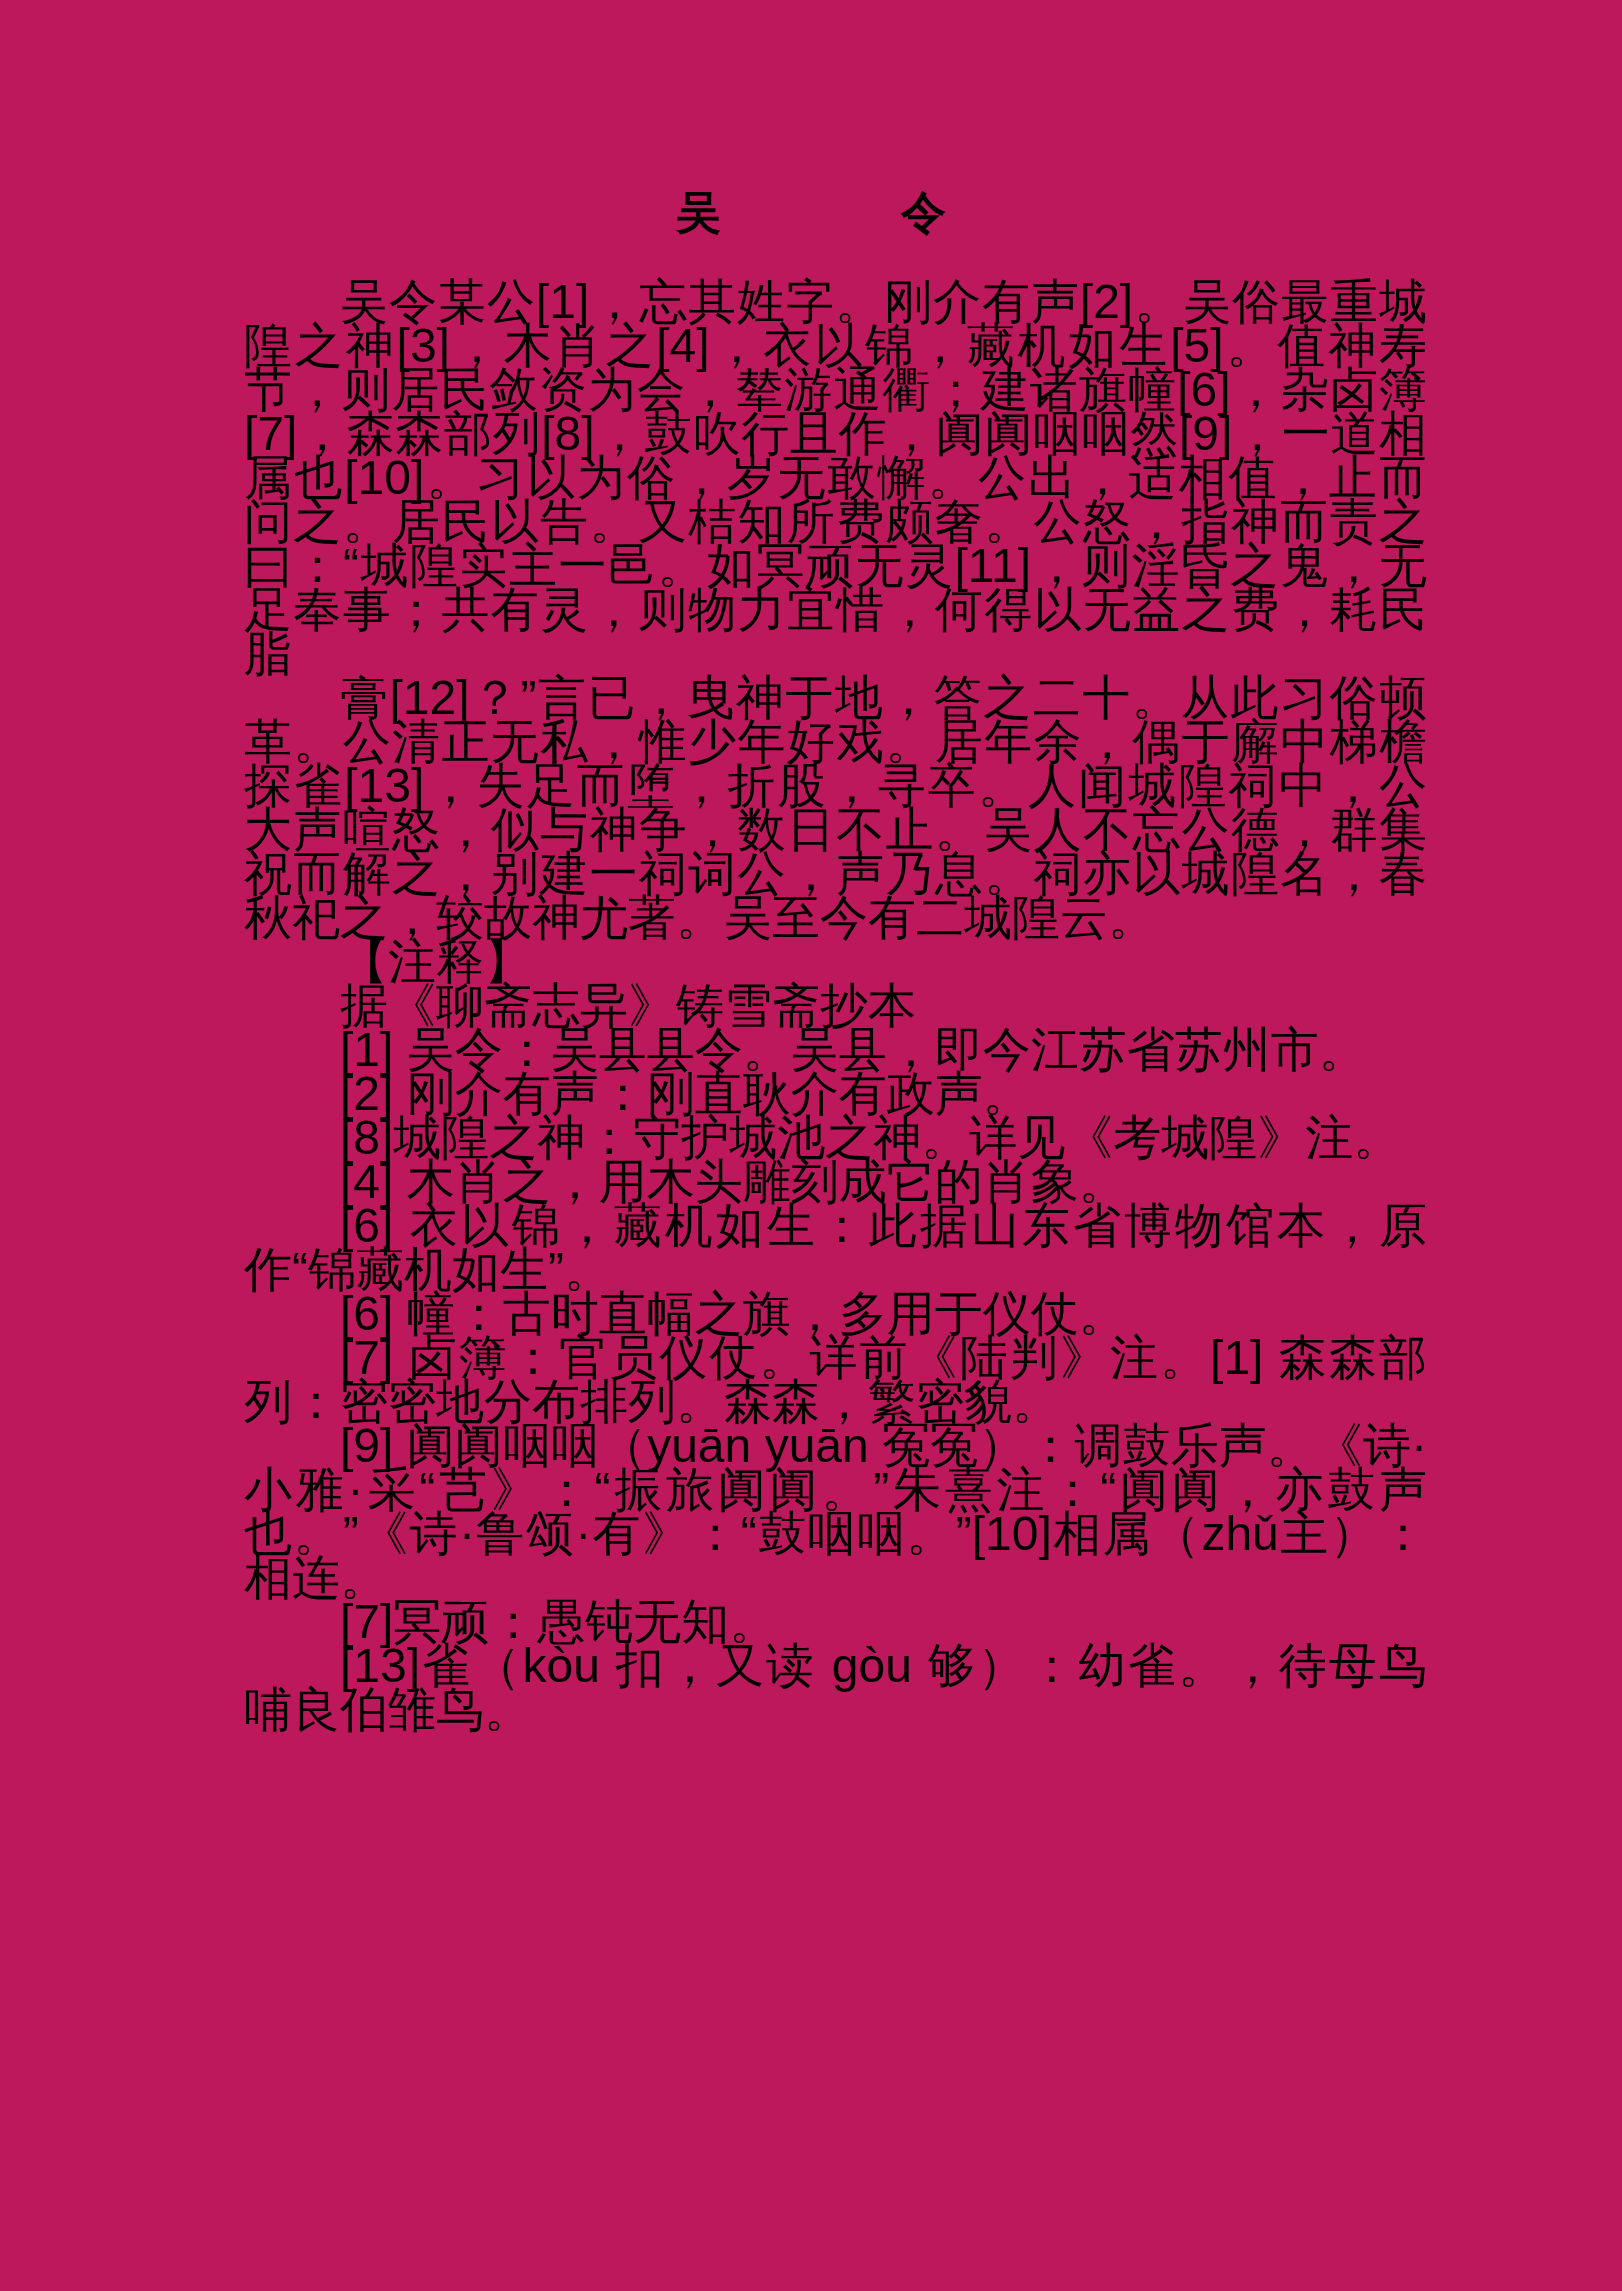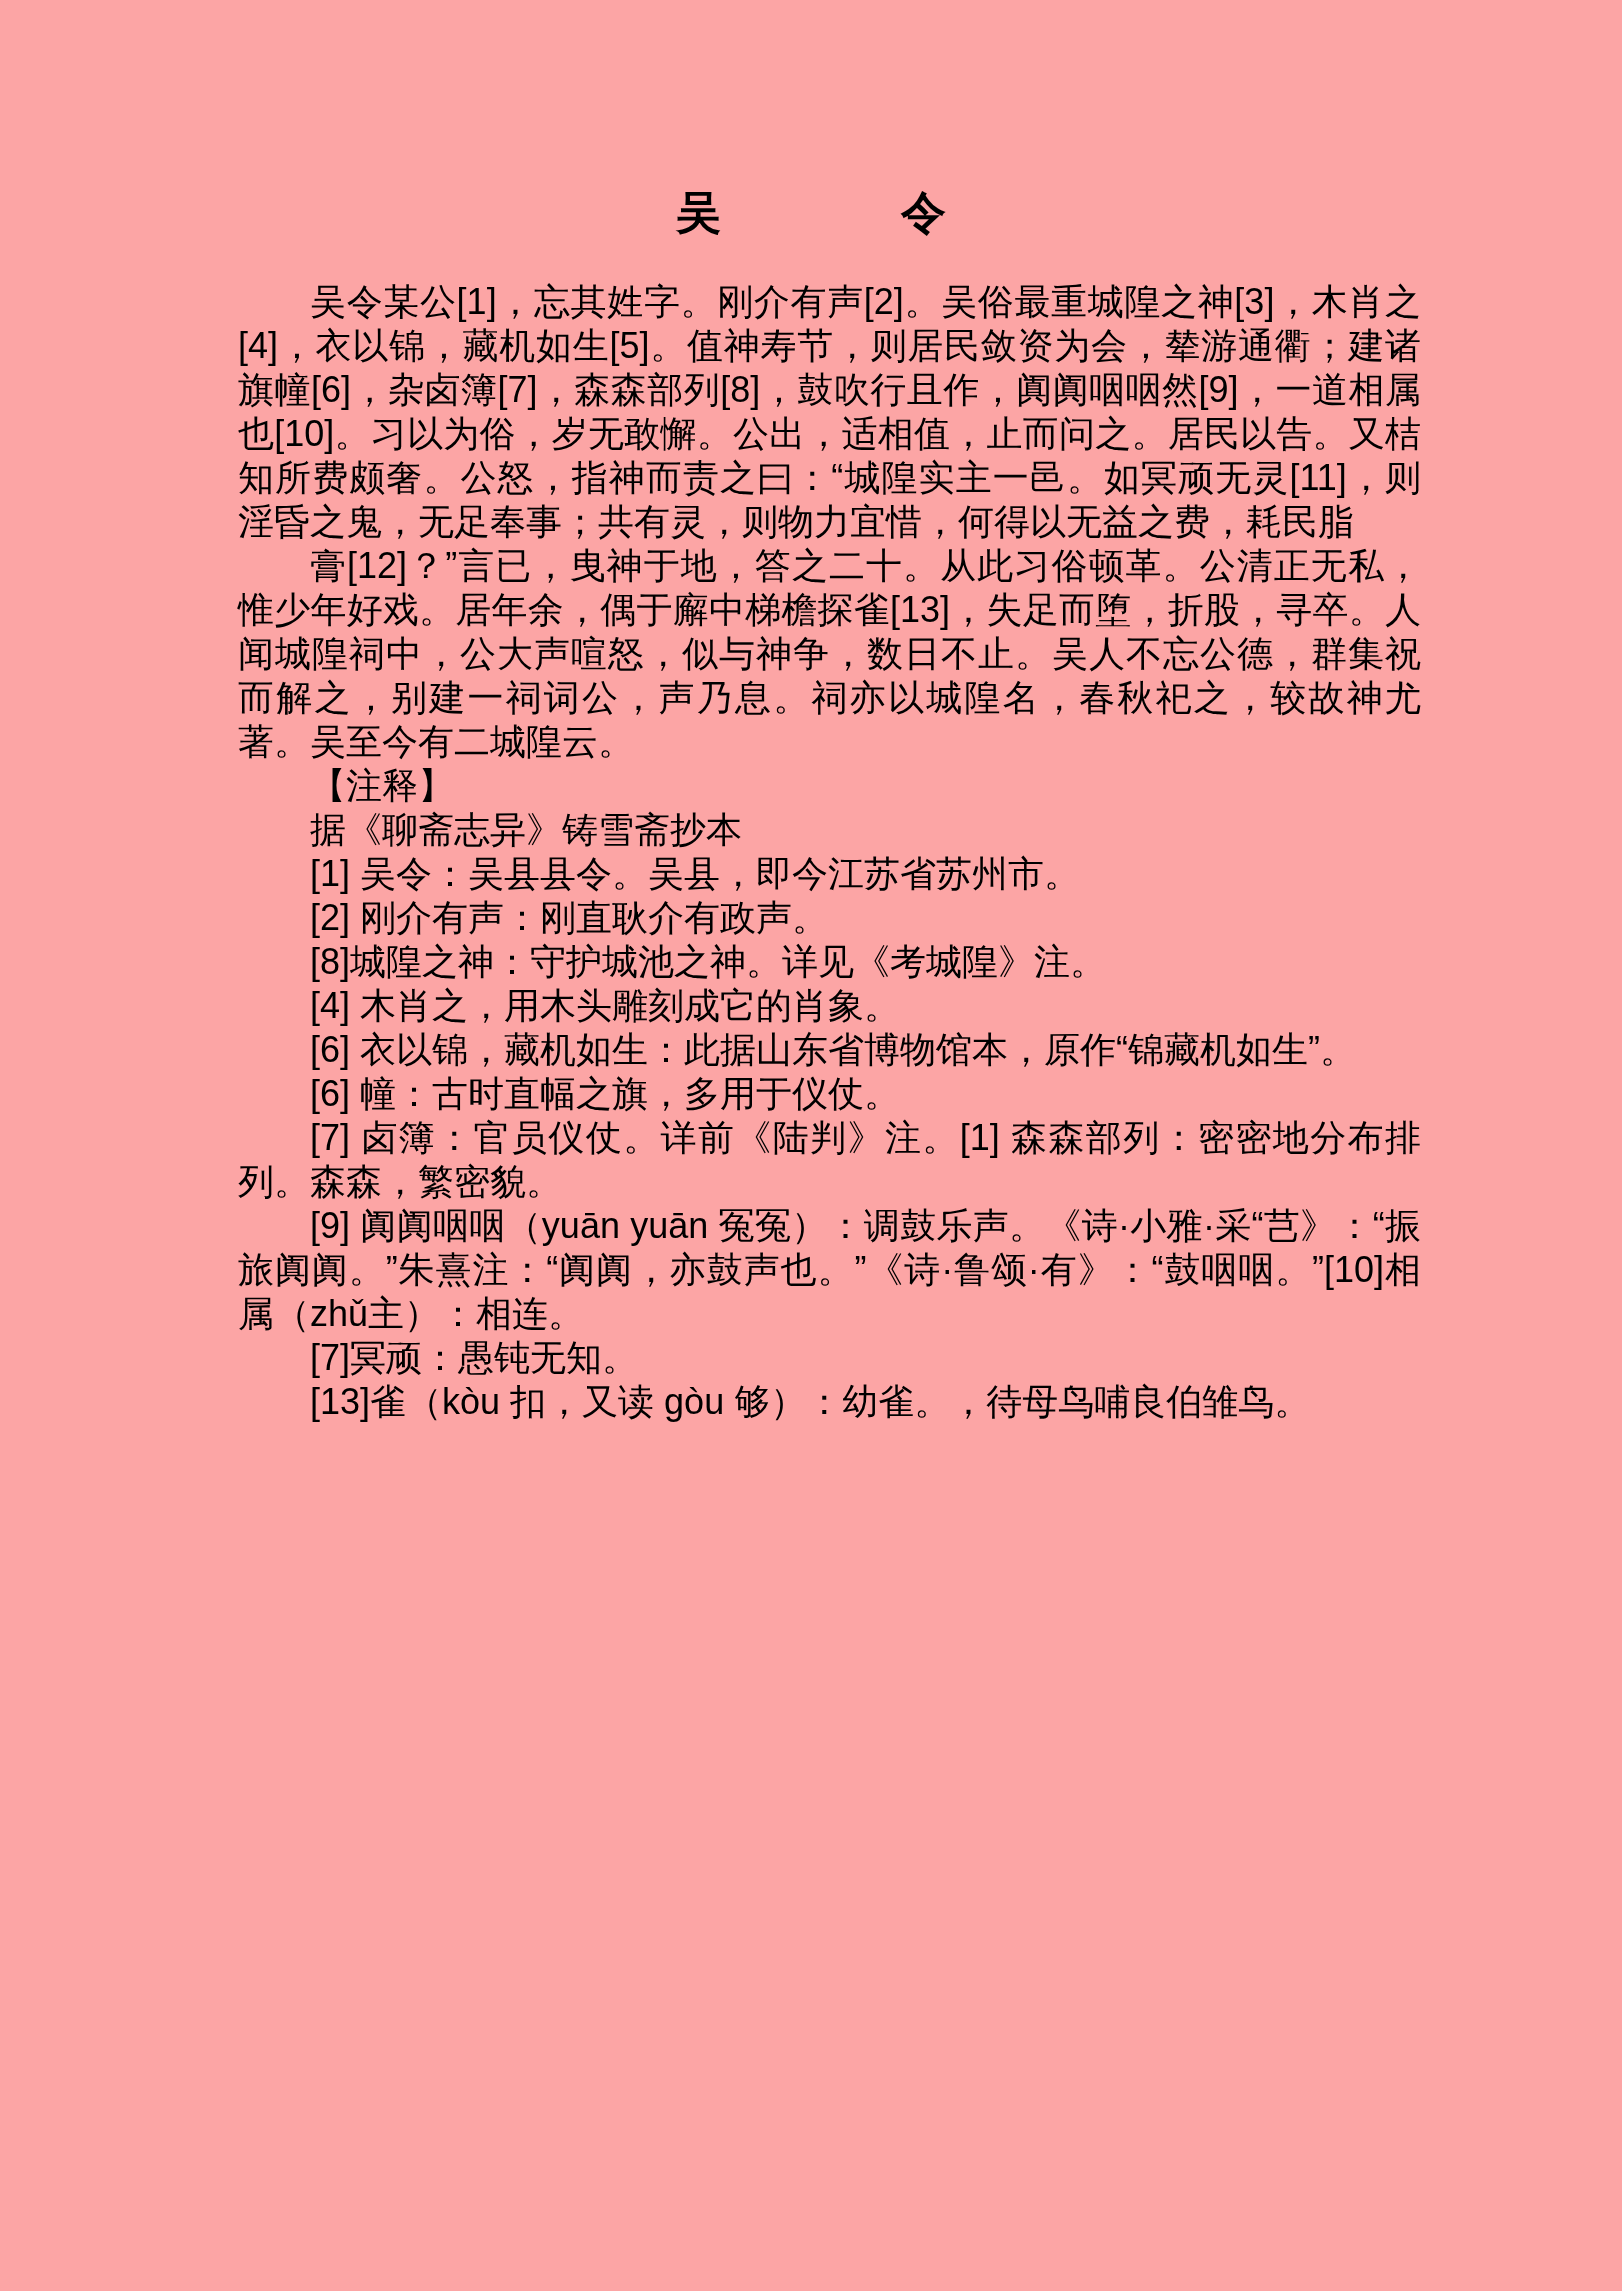--- a/index.html
+++ b/index.html
@@ -1,43 +1,43 @@
 <!DOCTYPE html>
 <html><head>
 <meta charset="utf-8">
 <style>
   html, body { margin: 0; padding: 0; background: #e8e8e8; }
   .page {
     position: relative;
     width: 1622px;
     height: 2292px;
     margin: 0 auto;
-    background: #fca5a5;
+    background: #be185d;
     color: #000000;
     font-family: "Liberation Sans", sans-serif;
     overflow: hidden;
   }
   .doc-title {
     position: absolute;
     top: 182px;
     left: 0;
     width: 100%;
     text-align: center;
     font-size: 45px;
     font-weight: 700;
     line-height: 61px;
     letter-spacing: 0;
     white-space: pre;
   }
   .body-text {
     position: absolute;
     top: 280px;
-    left: 238px;
+    left: 244px;
     width: 1183px;
-    font-size: 36px;
+    font-size: 48px;
     line-height: 44px;
     text-align: justify;
     text-justify: inter-character;
   }
   .body-text p {
     margin: 0;
     padding: 0;
     text-indent: 2em;
   }
 </style>

